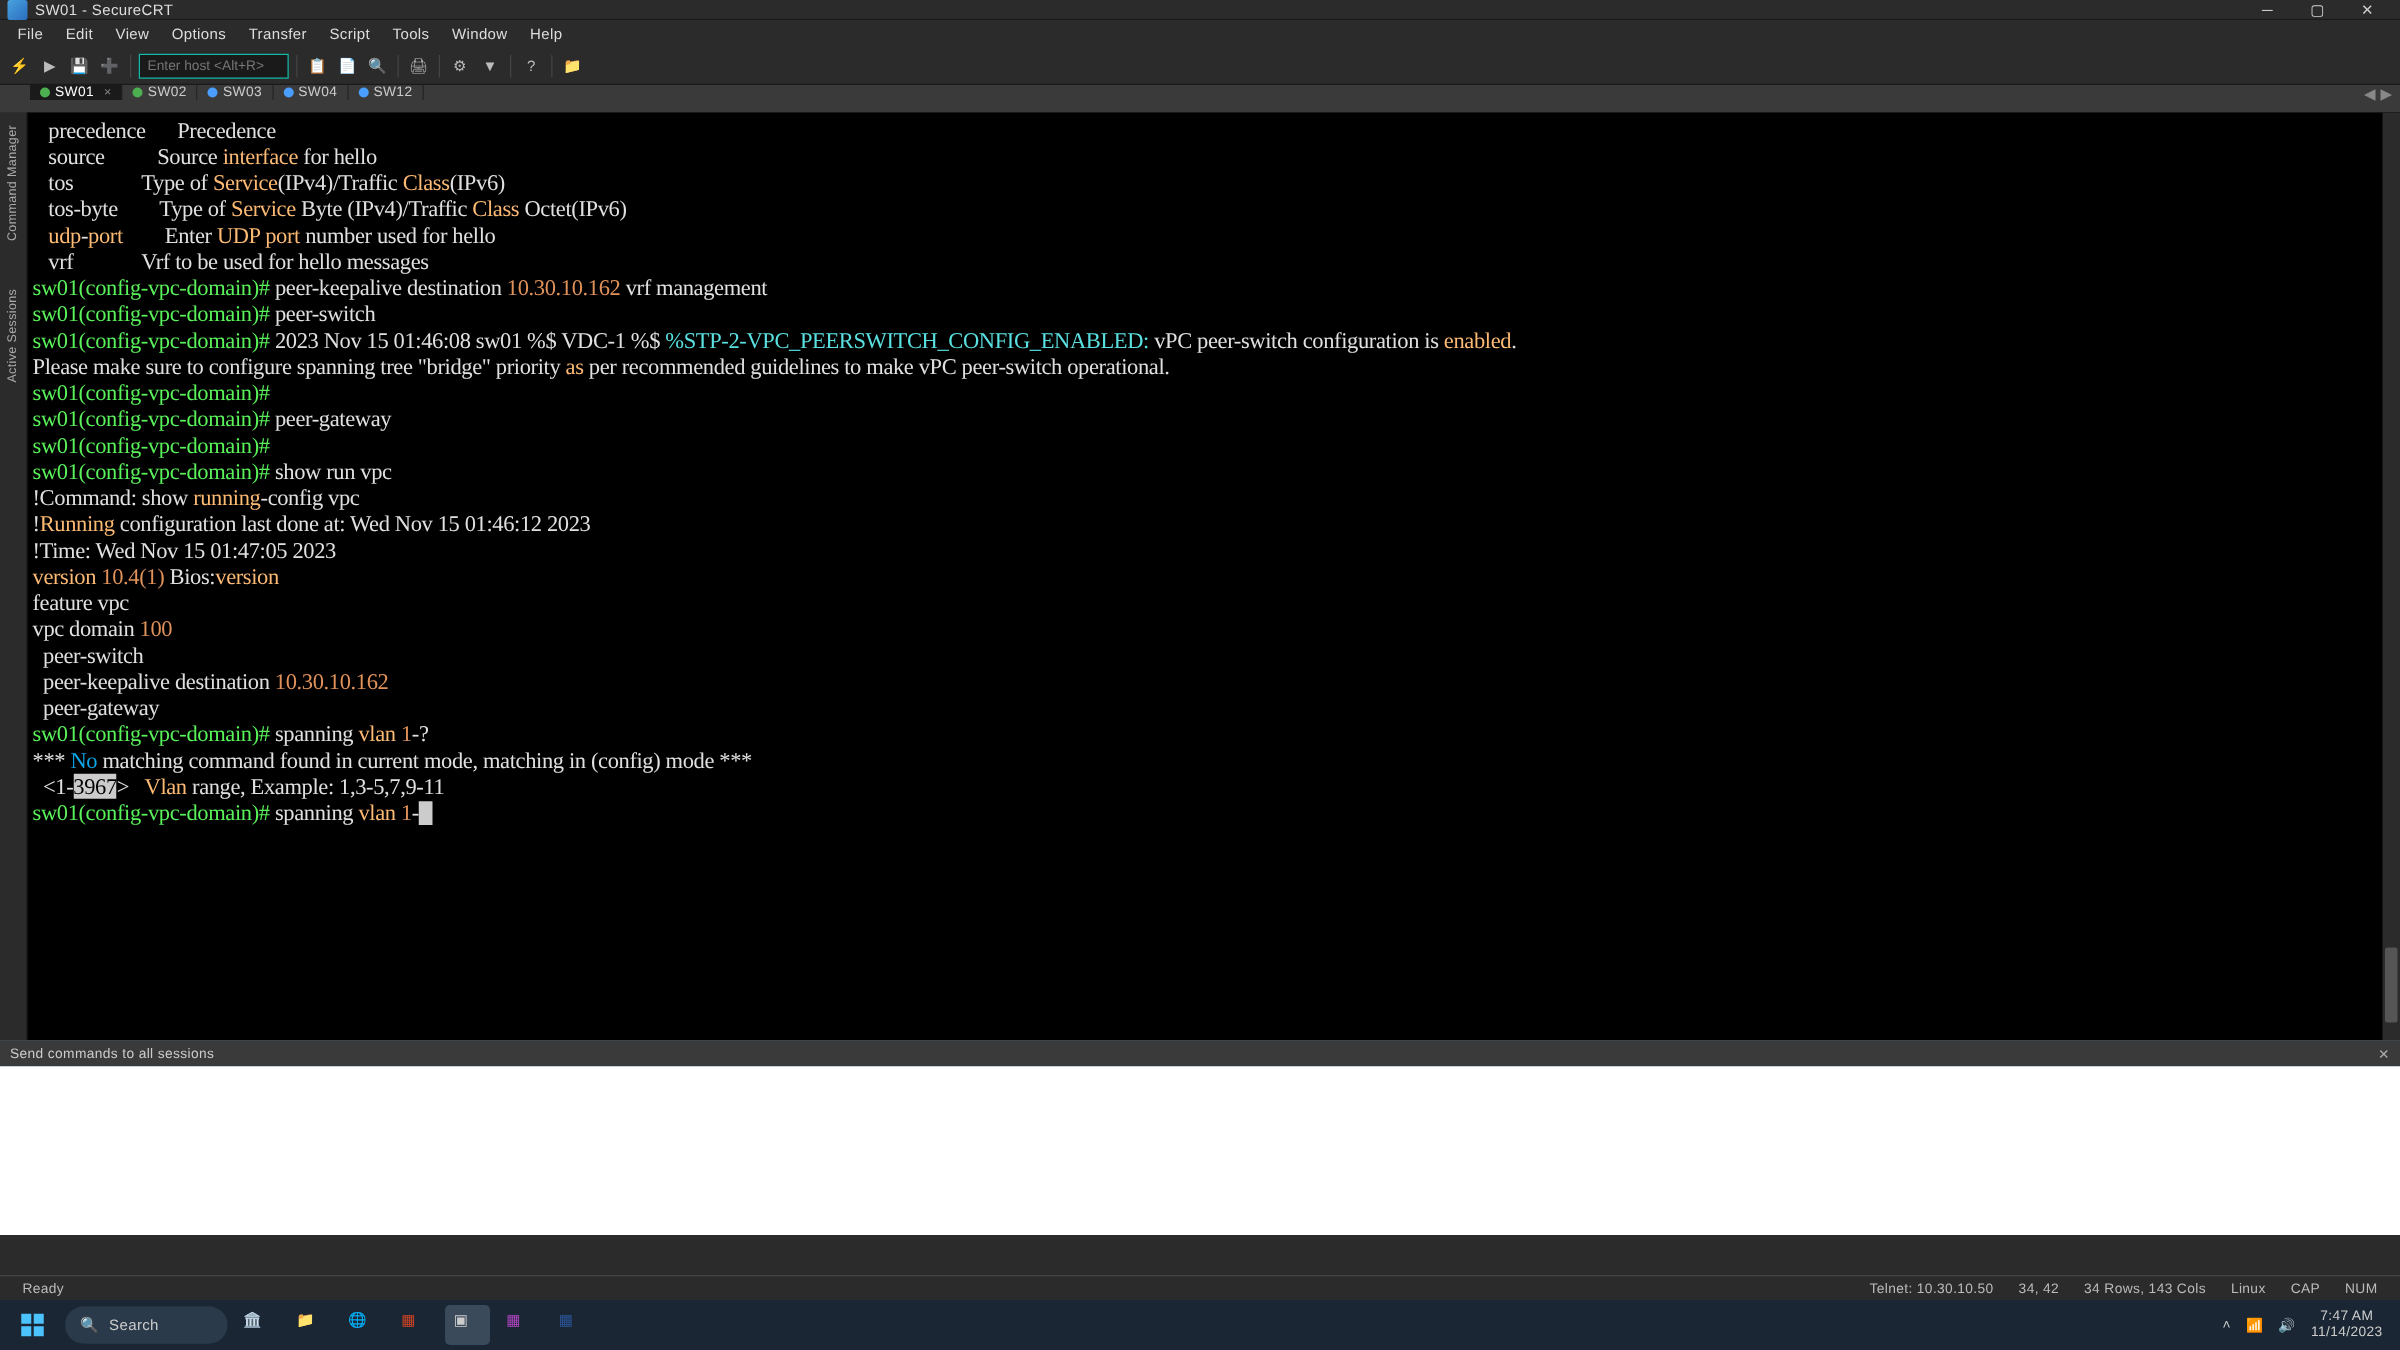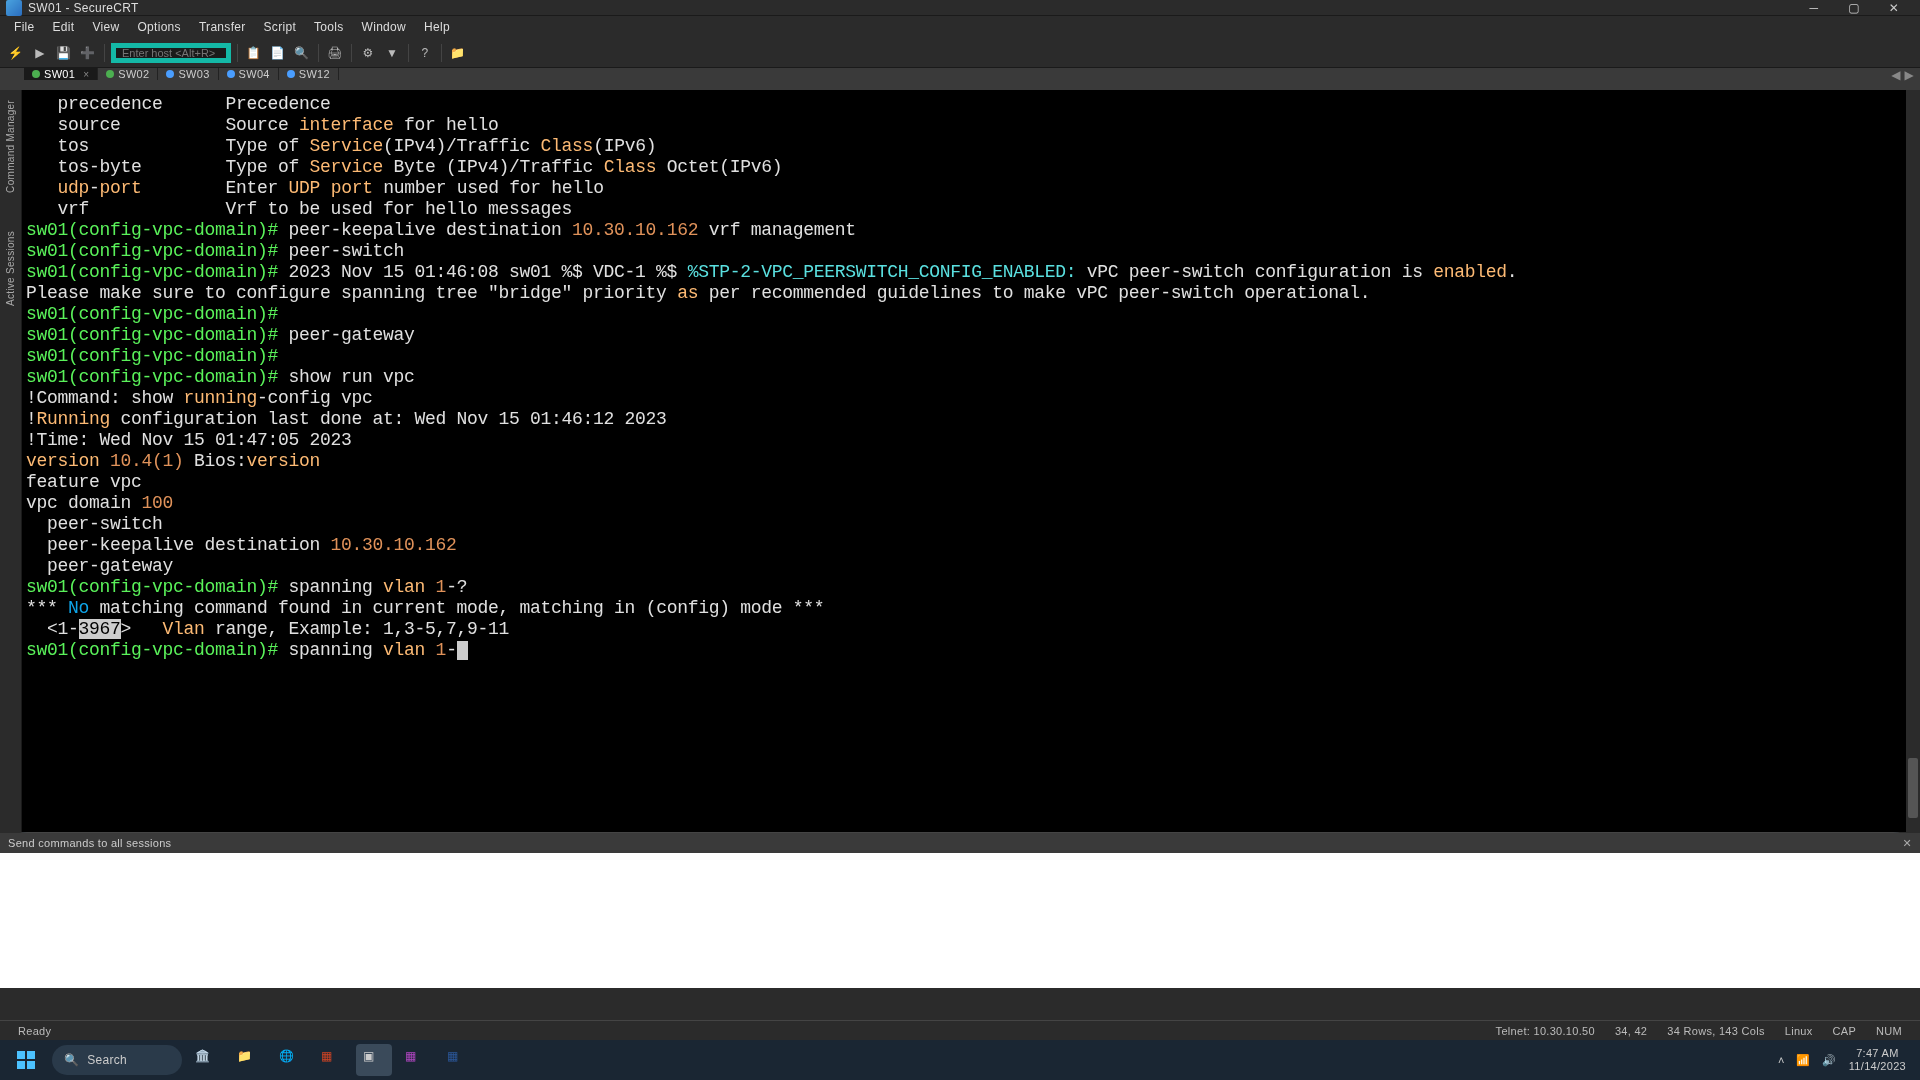--- a/index.html
+++ b/index.html
@@ -60,21 +60,21 @@
   border-bottom: 1px solid #1a1a1a;
 }
 .tool-btn {
   width: 20px; height: 20px;
   display: flex; align-items: center; justify-content: center;
   color: #bbb;
 }
 .tool-sep { width: 1px; height: 18px; background: #444; margin: 0 2px; }
 .host-input {
   background: #1a1a1a;
-  border: 5px solid #14b8a6;
+  border: 1px solid #14b8a6;
   color: #888;
   padding: 2px 6px;
   font-size: 11px;
   width: 120px;
   height: 20px;
 }
 
 .tabbar {
   background: #3a3a3a;
   height: 22px;
@@ -122,21 +122,21 @@
   writing-mode: vertical-rl;
   transform: rotate(180deg);
   font-size: 10px;
   color: #aaa;
   padding: 4px 2px;
 }
 
 .terminal {
   flex: 1;
   background: #000;
-  font-family: Liberation Mono, monospace;
+  font-family: Liberation Serif, serif;
   font-size: 18px;
   line-height: 21px;
   color: #e0e0e0;
   padding: 4px 8px 4px 4px;
   overflow: hidden;
   position: relative;
   font-weight: 500;
   letter-spacing: -0.3px;
 }
 .term-line { white-space: pre; }
@@ -168,21 +168,20 @@
   right: 2px;
   height: 60px;
   background: #555;
   border-radius: 2px;
 }
 
 .cmd-window {
   height: 156px;
   background: #0c4a6e;
   border-top: 1px solid #444;
-  border-radius: 27px;
 }
 .cmd-header {
   background: #3a3a3a;
   height: 20px;
   display: flex;
   align-items: center;
   padding: 0 8px;
   font-size: 11px;
   color: #ccc;
 }

